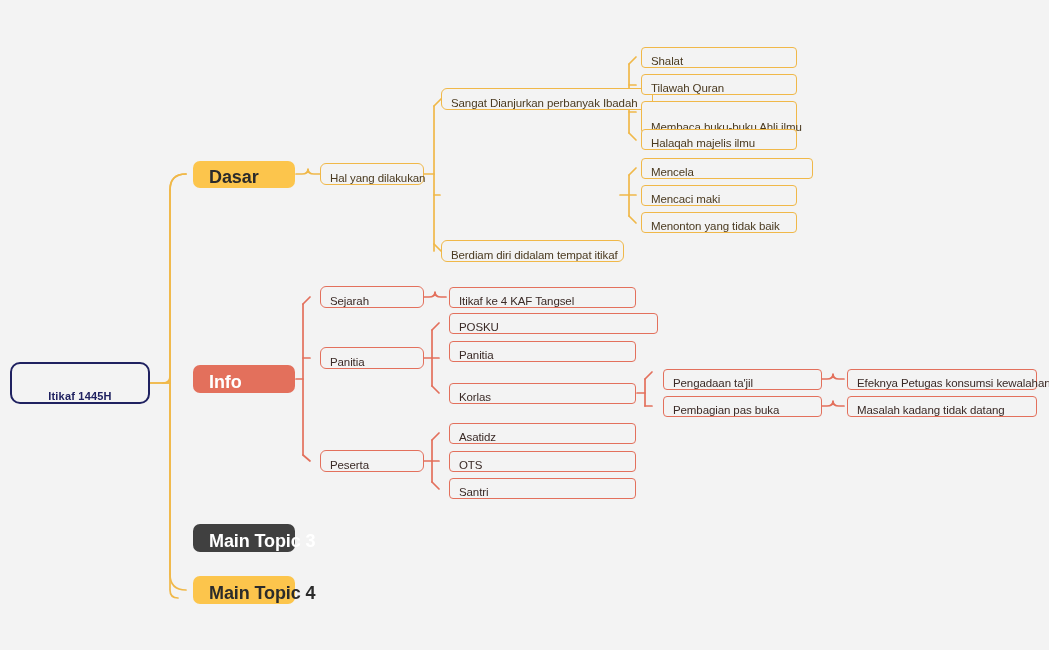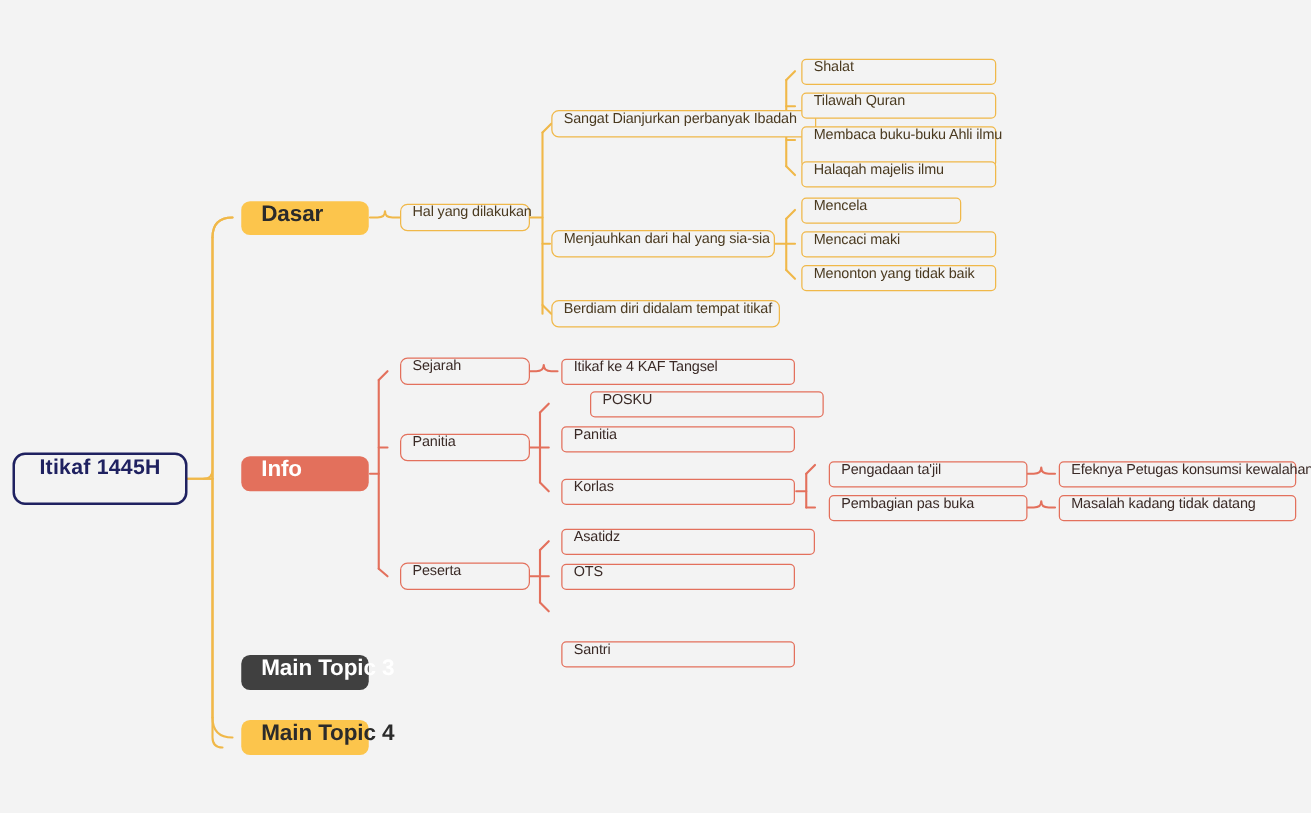--- a/index.html
+++ b/index.html
@@ -23,32 +23,32 @@
     left: 0;
     top: 0;
     width: 1049px;
     height: 650px;
     pointer-events: none;
   }
   .node {
     position: absolute;
     box-sizing: border-box;
     display: flex;
-    align-items: flex-start;
+    align-items: flex-end;
     white-space: nowrap;
     letter-spacing: -0.1px;
   }
 
   
   .node.root {
     background: #f3f3f3;
     border: 2px solid #1f2160;
     border-radius: 10px;
     color: #1f2160;
-    font-size: 17px;
+    font-size: 11px;
     font-weight: bold;
     justify-content: center;
     letter-spacing: 0.2px;
   }
 
   
   .node.filled {
     border-radius: 7px;
     font-size: 18px;
     font-weight: bold;
@@ -202,23 +202,20 @@
   </div>
 
   <div class="node outline" style="left:320px; top:163px; width:104px; height:22px;">
     <span>Hal yang dilakukan</span>
   </div>
 
   <div class="node outline" style="left:441px; top:88px; width:212px; height:22px;">
     <span>Sangat Dianjurkan perbanyak Ibadah</span>
   </div>
 
-  <div class="node outline" style="left:441px; top:184px; width:179px; height:22px;">
-    <span>Menjauhkan dari hal yang sia-sia</span>
-  </div>
 
   <div class="node outline" style="left:441px; top:240px; width:183px; height:22px;">
     <span>Berdiam diri didalam tempat itikaf</span>
   </div>
 
   <div class="node outline plain" style="left:641px; top:47px; width:156px; height:21px;">
     <span>Shalat</span>
   </div>
 
   <div class="node outline plain" style="left:641px; top:74px; width:156px; height:21px;">
@@ -226,21 +223,21 @@
   </div>
 
   <div class="node outline plain" style="left:641px; top:101px; width:156px; height:33px;">
     <span>Membaca buku-buku Ahli ilmu</span>
   </div>
 
   <div class="node outline plain" style="left:641px; top:129px; width:156px; height:21px;">
     <span>Halaqah majelis ilmu</span>
   </div>
 
-  <div class="node outline plain" style="left:641px; top:158px; width:128px; height:21px;">
+  <div class="node outline plain" style="left:641px; top:158px; width:172px; height:21px;">
     <span>Mencela</span>
   </div>
 
   <div class="node outline plain" style="left:641px; top:185px; width:156px; height:21px;">
     <span>Mencaci maki</span>
   </div>
 
   <div class="node outline plain" style="left:641px; top:212px; width:156px; height:21px;">
     <span>Menonton yang tidak baik</span>
   </div>
@@ -254,21 +251,21 @@
   </div>
 
   <div class="node outline rose" style="left:320px; top:450px; width:104px; height:22px;">
     <span>Peserta</span>
   </div>
 
   <div class="node outline rose plain" style="left:449px; top:287px; width:187px; height:21px;">
     <span>Itikaf ke 4 KAF Tangsel</span>
   </div>
 
-  <div class="node outline rose plain" style="left:472px; top:313px; width:187px; height:21px;">
+  <div class="node outline rose plain" style="left:449px; top:313px; width:209px; height:21px;">
     <span>POSKU</span>
   </div>
 
   <div class="node outline rose plain" style="left:449px; top:341px; width:187px; height:21px;">
     <span>Panitia</span>
   </div>
 
   <div class="node outline rose plain" style="left:449px; top:383px; width:187px; height:21px;">
     <span>Korlas</span>
   </div>
@@ -282,25 +279,25 @@
   </div>
 
   <div class="node outline rose plain" style="left:847px; top:369px; width:190px; height:21px;">
     <span>Efeknya Petugas konsumsi kewalahan</span>
   </div>
 
   <div class="node outline rose plain" style="left:847px; top:396px; width:190px; height:21px;">
     <span>Masalah kadang tidak datang</span>
   </div>
 
-  <div class="node outline rose plain" style="left:449px; top:423px; width:203px; height:21px;">
+  <div class="node outline rose plain" style="left:449px; top:423px; width:187px; height:21px;">
     <span>Asatidz</span>
   </div>
 
   <div class="node outline rose plain" style="left:449px; top:451px; width:187px; height:21px;">
     <span>OTS</span>
   </div>
 
-  <div class="node outline rose plain" style="left:449px; top:478px; width:187px; height:21px;margin-top:35px;">
+  <div class="node outline rose plain" style="left:449px; top:478px; width:187px; height:21px;">
     <span>Santri</span>
   </div>
 
 </div>
 
 </body></html>

